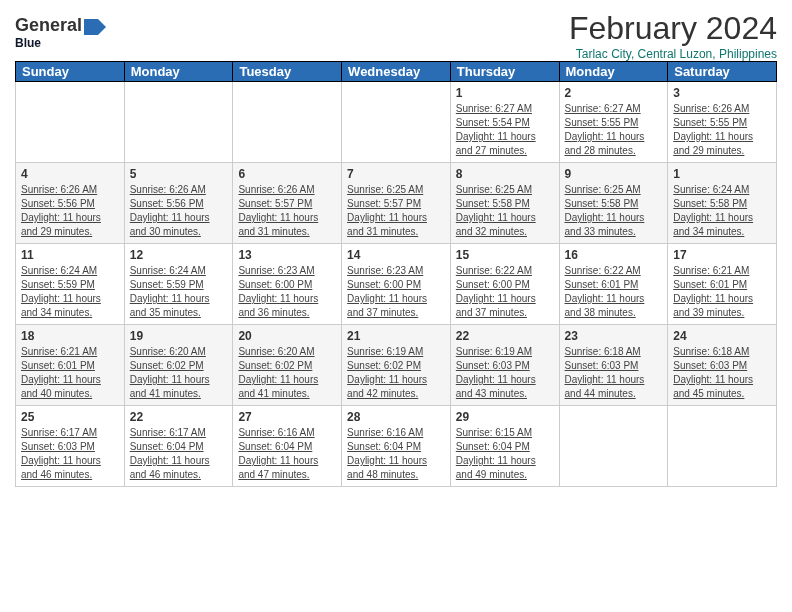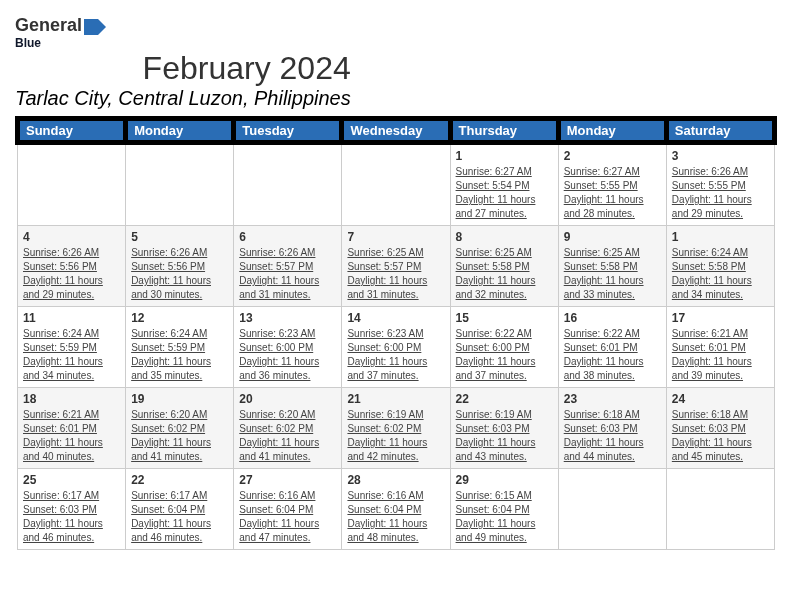--- a/index.html
+++ b/index.html
@@ -7,22 +7,21 @@
       font-family: Arial, sans-serif;
       background: #fff;
       width: 792px;
       min-height: 612px;
       padding: 10px 15px;
     }
     .header-section {
       display: flex;
       justify-content: space-between;
       align-items: flex-start;
-      margin-bottom: 6px;
-      flex-direction: column;
+      margin-bottom: 0;
     }
     .logo {
       display: flex;
       flex-direction: column;
       align-items: flex-start;
       padding-top: 5px;
     }
     .logo-general {
       font-size: 18px;
       font-weight: bold;
@@ -39,36 +38,35 @@
     }
     .title-section {
       text-align: right;
     }
     .main-title {
       font-size: 32px;
       font-weight: normal;
       color: #333;
     }
     .subtitle {
-      font-size: 20px;
-      color: #000000;
-      font-style: italic;
+      font-size: 12px;
+      color: #0f766e;
     }
     .calendar-table {
       width: 100%;
       border-collapse: collapse;
       table-layout: fixed;
     }
     .calendar-table thead tr th {
       background: #2a6db5;
       color: #fff;
       text-align: left;
       padding: 2px 6px;
       font-size: 13px;
-      border: 5px solid #000000;
+      border: 1px solid #000000;
     }
     .calendar-table tbody tr td {
       border: 1px solid #ccc;
       vertical-align: top;
       padding: 4px 5px;
       font-size: 10.5px;
       color: #333;
       height: 80px;
     }
     .calendar-table tbody tr:nth-child(odd) td {

